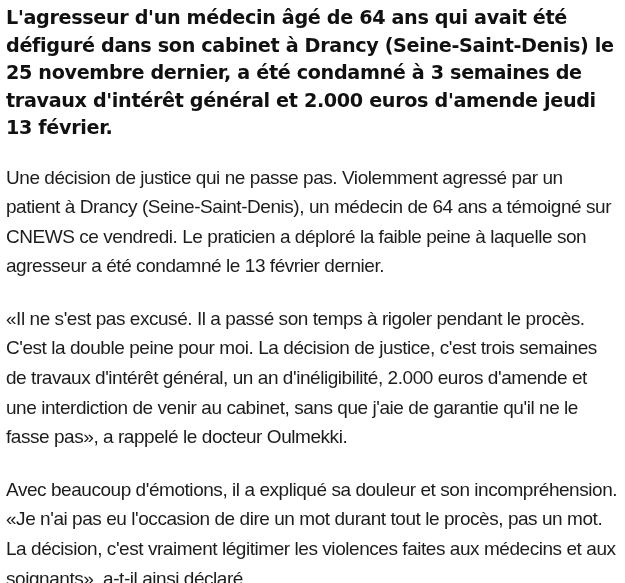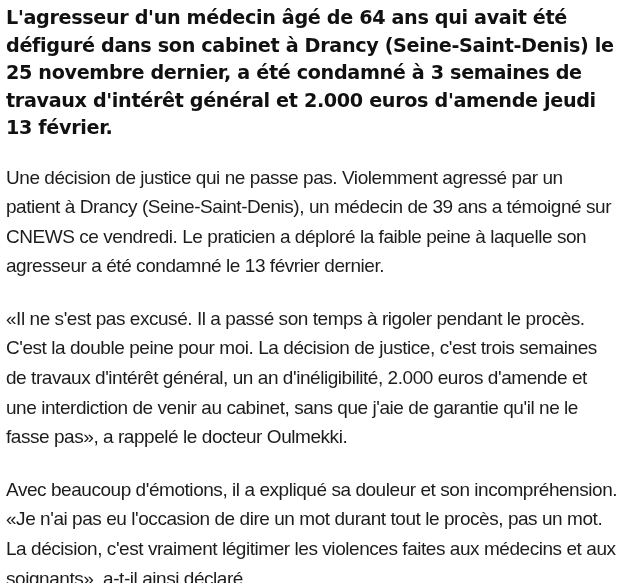--- a/index.html
+++ b/index.html
@@ -34,16 +34,16 @@
       letter-spacing: -0.45px;
       color: #1c1c1c;
       margin: 0 0 23px 0;
     }
   </style>
 </head>
 <body>
 
 <div class="article">
   <p class="chapo">L'agresseur d'un médecin âgé de 64 ans qui avait été défiguré dans son cabinet à Drancy (Seine-Saint-Denis) le 25 novembre dernier, a été condamné à 3 semaines de travaux d'intérêt général et 2.000 euros d'amende jeudi 13 février.</p>
-  <p class="para">Une décision de justice qui ne passe pas. Violemment agressé par un patient à Drancy (Seine-Saint-Denis), un médecin de 39 ans a témoigné sur CNEWS ce vendredi. Le praticien a déploré la faible peine à laquelle son agresseur a été condamné le 13 février dernier.</p>
+  <p class="para">Une décision de justice qui ne passe pas. Violemment agressé par un patient à Drancy (Seine-Saint-Denis), un médecin de 64 ans a témoigné sur CNEWS ce vendredi. Le praticien a déploré la faible peine à laquelle son agresseur a été condamné le 13 février dernier.</p>
   <p class="para">«Il ne s'est pas excusé. Il a passé son temps à rigoler pendant le procès. C'est la double peine pour moi. La décision de justice, c'est trois semaines de travaux d'intérêt général, un an d'inéligibilité, 2.000 euros d'amende et une interdiction de venir au cabinet, sans que j'aie de garantie qu'il ne le fasse pas», a rappelé le docteur Oulmekki.</p>
   <p class="para">Avec beaucoup d'émotions, il a expliqué sa douleur et son incompréhension. «Je n'ai pas eu l'occasion de dire un mot durant tout le procès, pas un mot. La décision, c'est vraiment légitimer les violences faites aux médecins et aux soignants», a-t-il ainsi déclaré.</p>
 </div>
 
 </body></html>

